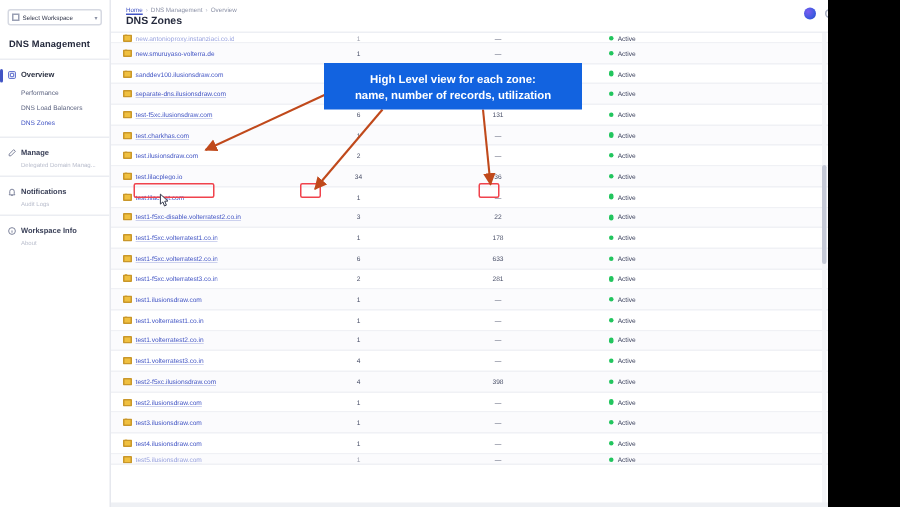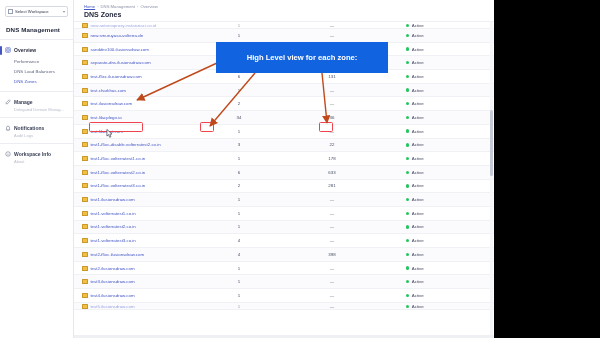--- a/index.html
+++ b/index.html
@@ -4,21 +4,21 @@
 <style>
   * { box-sizing: border-box; margin: 0; padding: 0; }
   html, body {
     width: 600px; height: 338px;
     background: #000;
     font-family: "Liberation Sans", sans-serif;
     overflow: hidden;
   }
   #app {
     position: relative;
-    width: 494px; height: 338px;
+    width: 552px; height: 338px;
     background: #ffffff;
     overflow: hidden;
   }
 
   
   .sidebar {
     position: absolute; left: 0; top: 0;
     width: 74px; height: 338px;
     background: #ffffff;
     border-right: 1px solid #e6e8ee;
@@ -722,20 +722,21 @@
         <path d="M0,0 L6,3 L0,6 z" fill="#c0491b"></path>
       </marker>
     </defs>
     <path d="M217,63 L137,100" stroke="#c0491b" stroke-width="1.4" fill="none" marker-end="url(#ah)"></path>
     <path d="M255,73 L210,126" stroke="#c0491b" stroke-width="1.4" fill="none" marker-end="url(#ah)"></path>
     <path d="M322,73 L327,123" stroke="#c0491b" stroke-width="1.4" fill="none" marker-end="url(#ah)"></path>
   </svg>
 
   <div class="callout">
     <div>High Level view for each zone:</div>
+    <div>name, number of records, utilization</div>
   </div>
 
   <div class="hl" style="left:89px; top:122px; width:54px; height:10px;"></div>
   <div class="hl" style="left:200px; top:122px; width:14px; height:10px;"></div>
   <div class="hl" style="left:319px; top:122px; width:14px; height:10px;"></div>
 
   <svg class="cursor" viewBox="0 0 24 28">
     <path d="M7 3 L7 19 L11 15.5 L13.6 22 L16.6 20.6 L14 14.4 L19 14 Z" fill="#ffffff" stroke="#33384a" stroke-width="1.6"></path>
   </svg>
 

